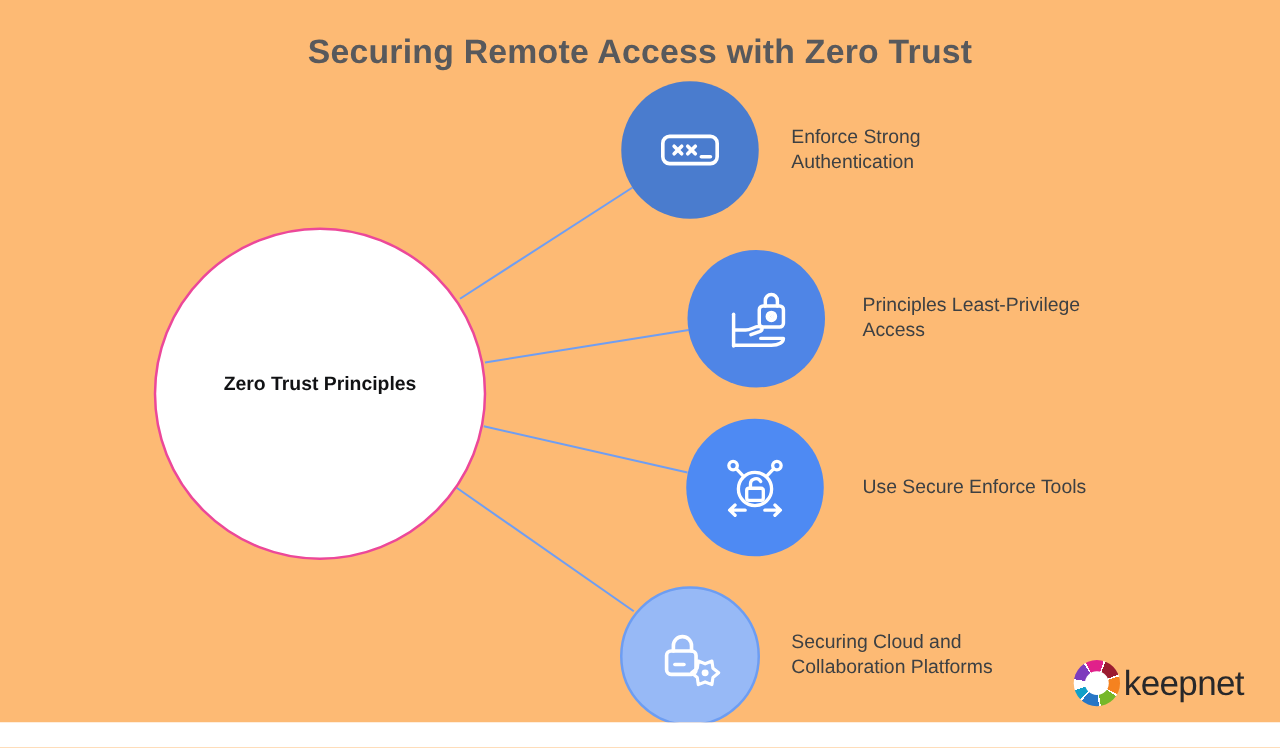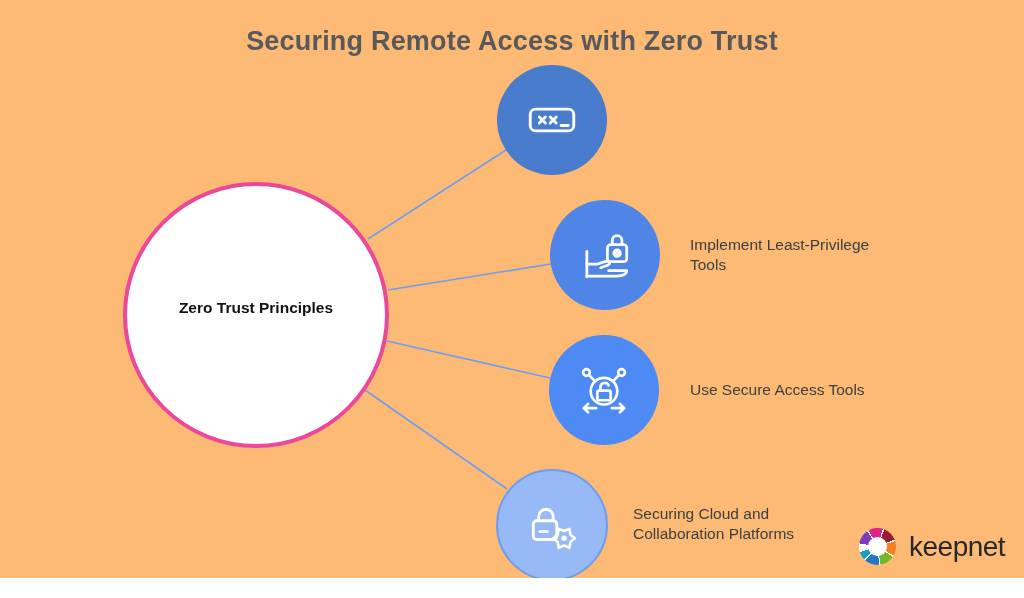--- a/index.html
+++ b/index.html
@@ -9,21 +9,21 @@
     overflow:hidden;
   }
   .page-title {
     position:absolute; left:0; top:26px; width:1024px;
     text-align:center; font-size:27px; font-weight:bold; color:#58595c;
     letter-spacing:0.2px;
   }
   svg.lines { position:absolute; left:0; top:0; }
   .center-node {
     position:absolute; left:123px; top:182px; width:266px; height:266px;
-    border-radius:50%; background:#ffffff; border:4px solid #ec4899;
+    border-radius:50%; background:#ffffff; border:2px solid #ec4899;
     box-sizing:border-box;
     display:flex; flex-direction:column; align-items:center; justify-content:center;
     text-align:center;
   }
   .center-heading { font-size:15.5px; font-weight:bold; color:#111214; margin:0 0 14px 0; }
   .center-desc { font-size:15.5px; color:#141518; width:175px; line-height:21px; margin:0; }
   .node { position:absolute; border-radius:50%; display:flex; align-items:center; justify-content:center; box-sizing:border-box; }
   .node-1 { left:497px; top:65px;  width:110px; height:110px; }
   .node-2 { left:550px; top:200px; width:110px; height:110px; }
   .node-3 { left:549px; top:335px; width:110px; height:110px; }
@@ -31,21 +31,21 @@
   .node svg { display:block; }
   .node-label {
     position:absolute; font-size:15.5px; line-height:20px; color:#3d4043;
   }
   .label-1 { left:633px; top:100px; width:140px; }
   .label-2 { left:690px; top:235px; width:205px; }
   .label-3 { left:690px; top:380px; width:230px; }
   .label-4 { left:633px; top:504px; width:210px; }
   .brand {
     position:absolute; left:859px; top:528px;
-    display:flex; align-items:center; gap:13px;
+    display:flex; align-items:center; gap:3px;
   }
   .brand-ring {
     width:37px; height:37px; border-radius:50%; position:relative;
     background:conic-gradient(from -80deg,
       #7d3bbd 0deg 46deg,   #ffffff 46deg 51deg,
       #e0218a 51deg 97deg,  #ffffff 97deg 102deg,
       #9b1b30 102deg 148deg,#ffffff 148deg 153deg,
       #f5821f 153deg 199deg,#ffffff 199deg 204deg,
       #76b82a 204deg 250deg,#ffffff 250deg 255deg,
       #2776c6 255deg 301deg,#ffffff 301deg 306deg,
@@ -113,22 +113,23 @@
   <div class="node node-4" style="background: rgb(151, 185, 246);">
     <svg width="58" height="58" viewBox="0 0 48 48" fill="none" stroke="#ffffff" stroke-width="2.4" stroke-linecap="round" stroke-linejoin="round">
       <path d="M13 20.5 v-3.5 a6 6 0 0 1 12 0 v3.5"></path>
       <rect x="8.5" y="20.5" width="19.5" height="15.5" rx="3"></rect>
       <path d="M14 29.5 h6"></path>
       <path d="M43 35 L39.2 38 L38.5 42.8 L34 41 L29.5 42.8 L28.8 38 L25 35 L28.8 32 L29.5 27.2 L34 29 L38.5 27.2 L39.2 32 Z" stroke-width="2.1"></path>
       <circle cx="34" cy="35" r="2.3" fill="#ffffff" stroke="none"></circle>
     </svg>
   </div>
 
-  <div class="node-label label-2">Implement Least-Privilege Tools</div>
-  <div class="node-label label-3">Use Secure Access Tools</div>
+  <div class="node-label label-1">Enforce Strong Authentication</div>
+  <div class="node-label label-2">Principles Least-Privilege Access</div>
+  <div class="node-label label-3">Use Secure Enforce Tools</div>
   <div class="node-label label-4">Securing Cloud and Collaboration Platforms</div>
 
   <div class="brand">
     <div class="brand-ring"></div>
     <div class="brand-text">keepnet</div>
   </div>
 
 </div>
 
 </body></html>

